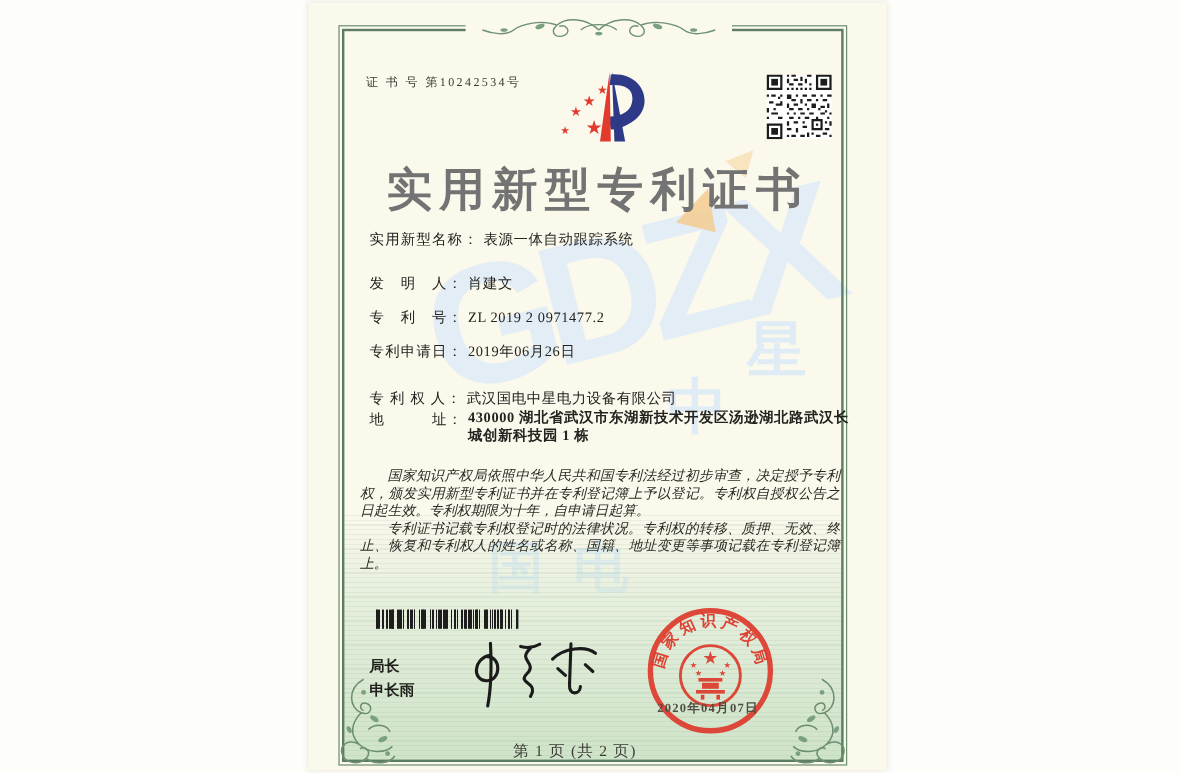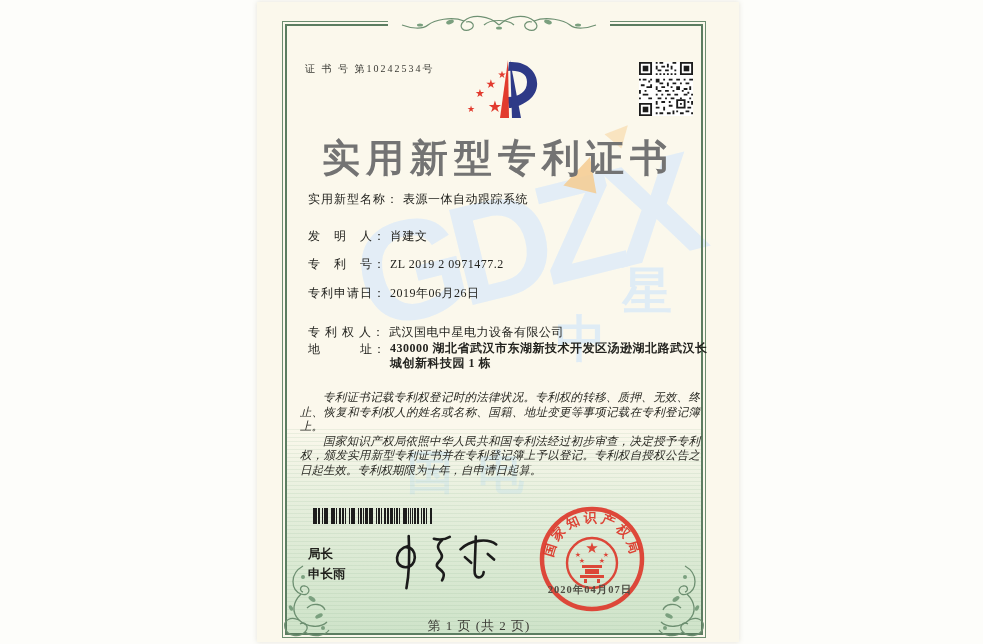--- a/index.html
+++ b/index.html
@@ -90,21 +90,21 @@
   .legal p{margin:0;text-indent:2em;font-style:italic;}
   
   .barcode{
     position:absolute;left:56px;top:506px;width:119px;height:16px;z-index:4;
     background:
       repeating-linear-gradient(90deg,#1d1d1d 0 1px,transparent 1px 2px,#1d1d1d 2px 4px,transparent 4px 5px,#1d1d1d 5px 6px,transparent 6px 9px),
       repeating-linear-gradient(90deg,#1d1d1d 0 2px,transparent 2px 6px,#1d1d1d 6px 7px,transparent 7px 13px);
   }
   .director{
     position:absolute;left:51px;top:543px;z-index:4;
-    font-family:Liberation Mono, monospace;
+    font-family:Liberation Sans, sans-serif;
     font-size:12.5px;font-weight:700;color:#20201c;line-height:20px;
   }
   .signature{position:absolute;left:128px;top:526px;z-index:5;}
   .seal{position:absolute;left:281px;top:503px;z-index:5;}
   .seal-date{
     position:absolute;left:279px;top:581px;width:108px;z-index:6;text-align:center;
     font-size:10.5px;font-weight:700;letter-spacing:1px;color:#4e4e44;
   }
   .page-info{
     position:absolute;left:142px;top:615px;width:160px;z-index:4;text-align:center;
@@ -239,22 +239,22 @@
     <span class="lbl">专利申请日：</span><span class="val">2019年06月26日</span>
   </div>
   <div class="row r5">
     <span class="lbl">专 利 权 人：</span><span class="val">武汉国电中星电力设备有限公司</span>
   </div>
   <div class="row r6">
     <span class="lbl">地　　　址：</span><span class="val">430000 湖北省武汉市东湖新技术开发区汤逊湖北路武汉长城创新科技园 1 栋</span>
   </div>
 
   <div class="legal">
+    <p>国家知识产权局依照中华人民共和国专利法经过初步审查，决定授予专利权，颁发实用新型专利证书并在专利登记簿上予以登记。专利权自授权公告之日起生效。专利权期限为十年，自申请日起算。</p>
     <p>专利证书记载专利权登记时的法律状况。专利权的转移、质押、无效、终止、恢复和专利权人的姓名或名称、国籍、地址变更等事项记载在专利登记簿上。</p>
-    <p>国家知识产权局依照中华人民共和国专利法经过初步审查，决定授予专利权，颁发实用新型专利证书并在专利登记簿上予以登记。专利权自授权公告之日起生效。专利权期限为十年，自申请日起算。</p>
   </div>
 
   <div class="barcode"></div>
 
   <div class="director">
     <div>局长</div>
     <div>申长雨</div>
   </div>
 
   <div class="signature">

